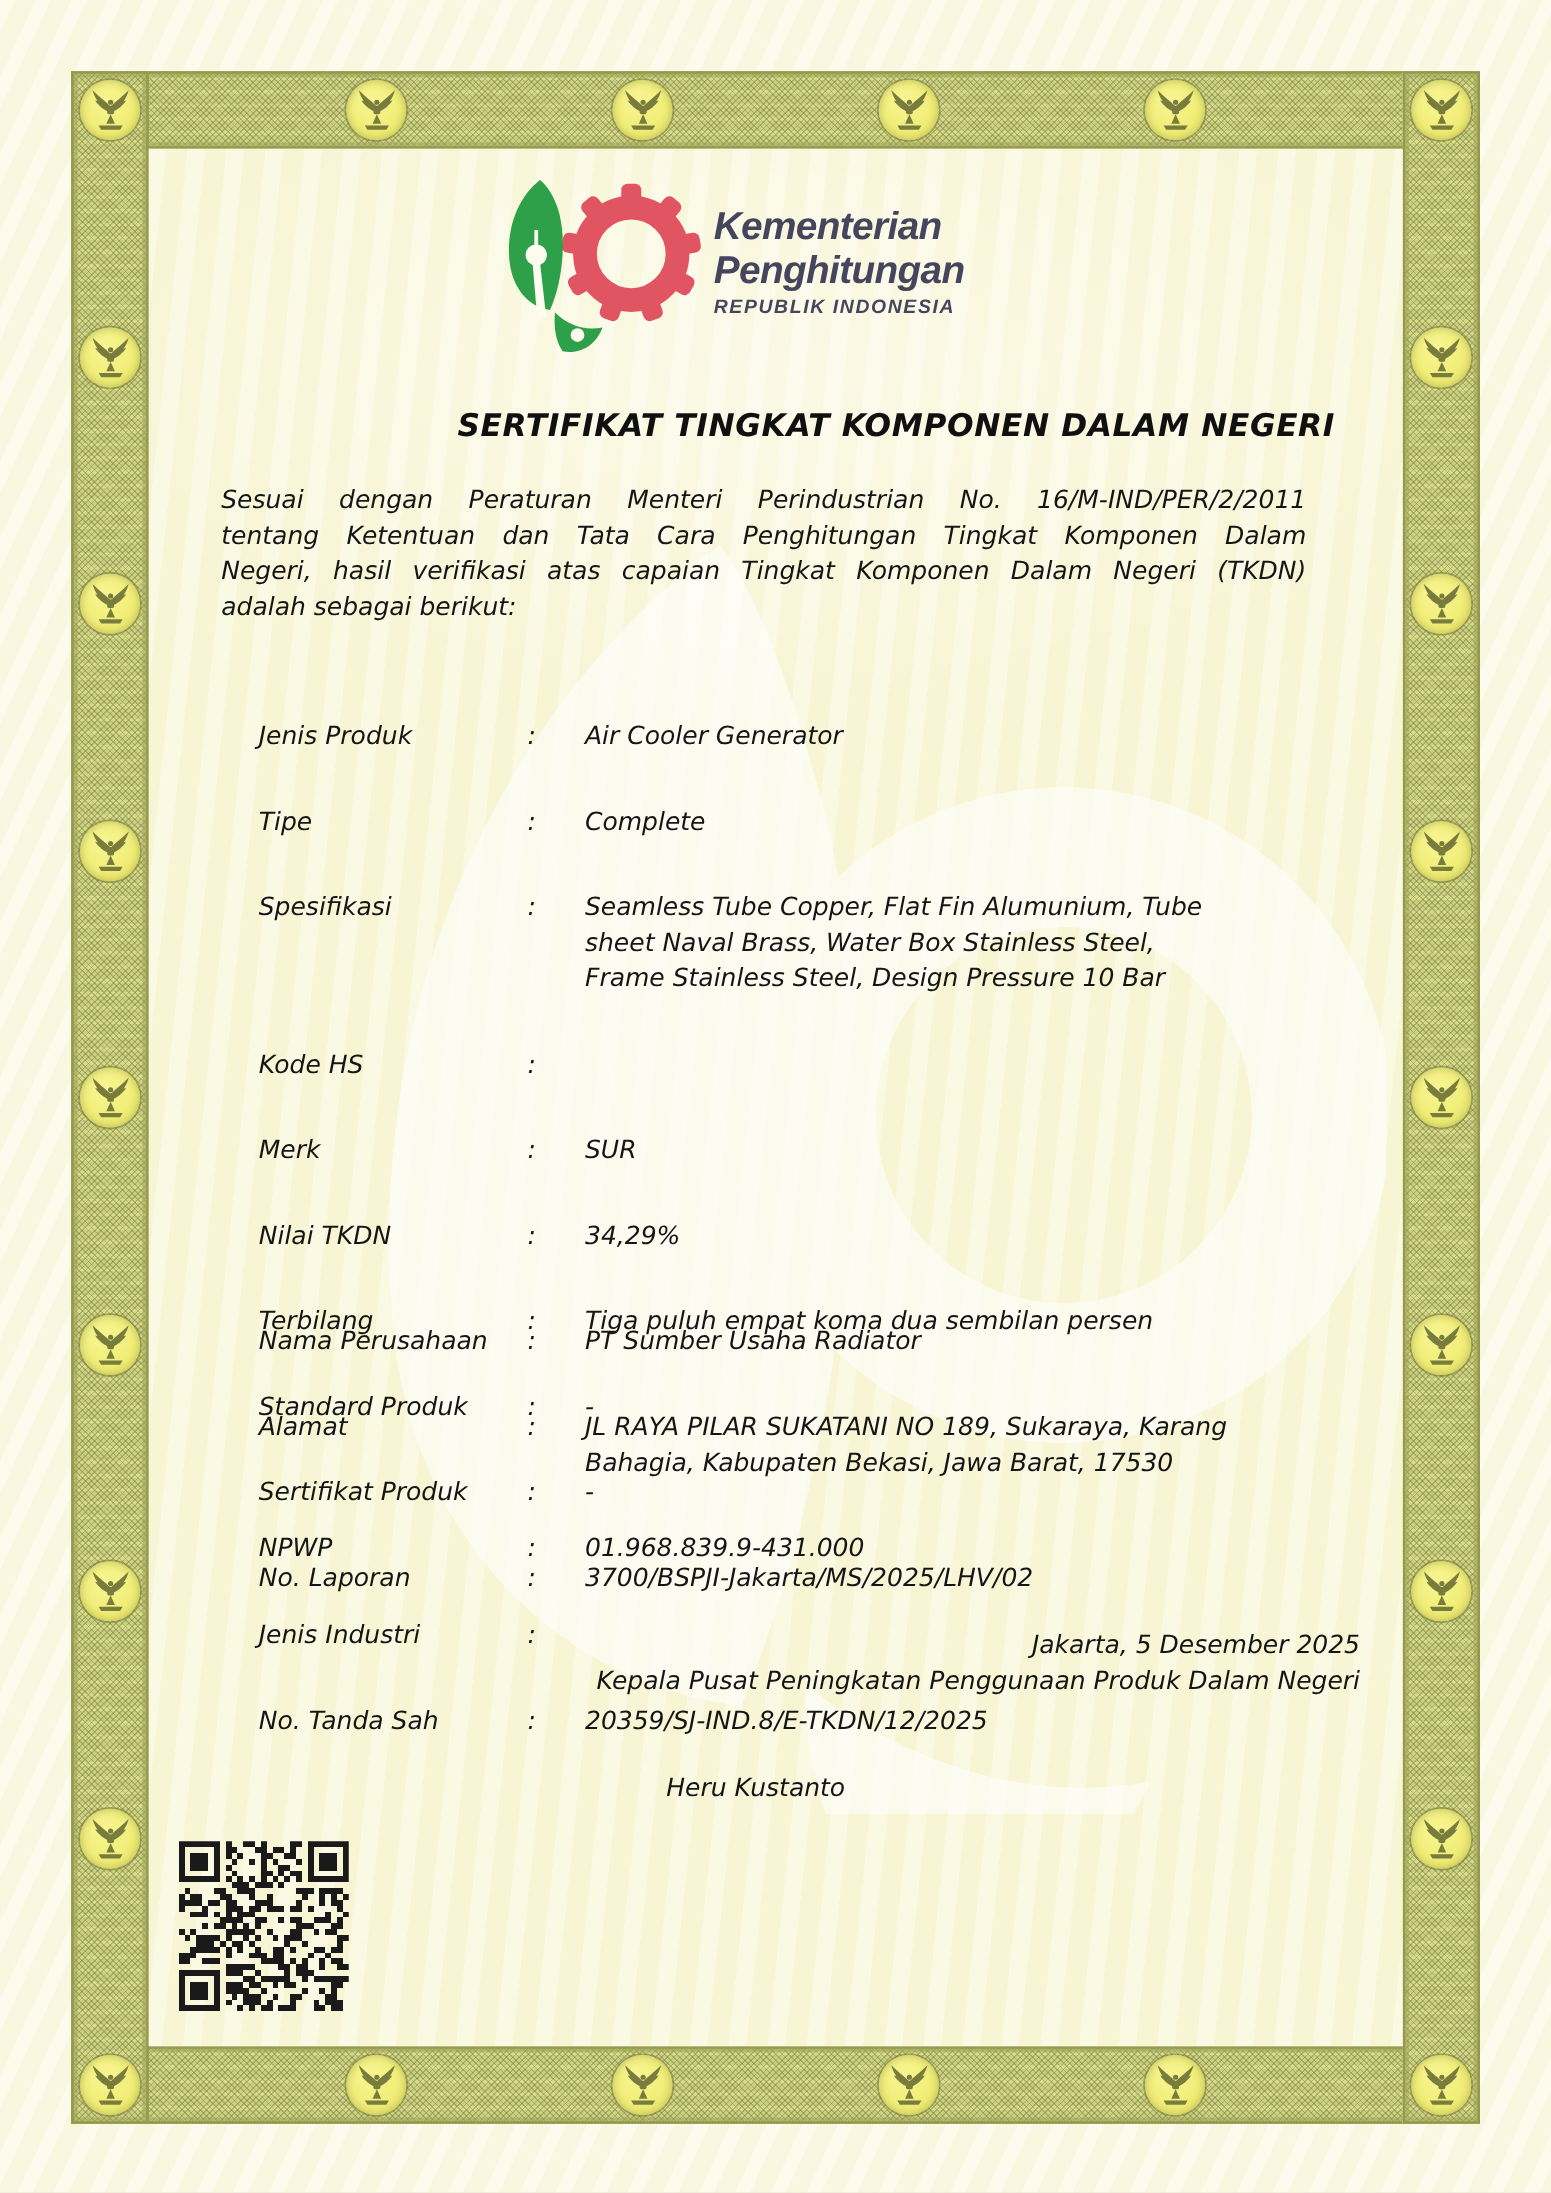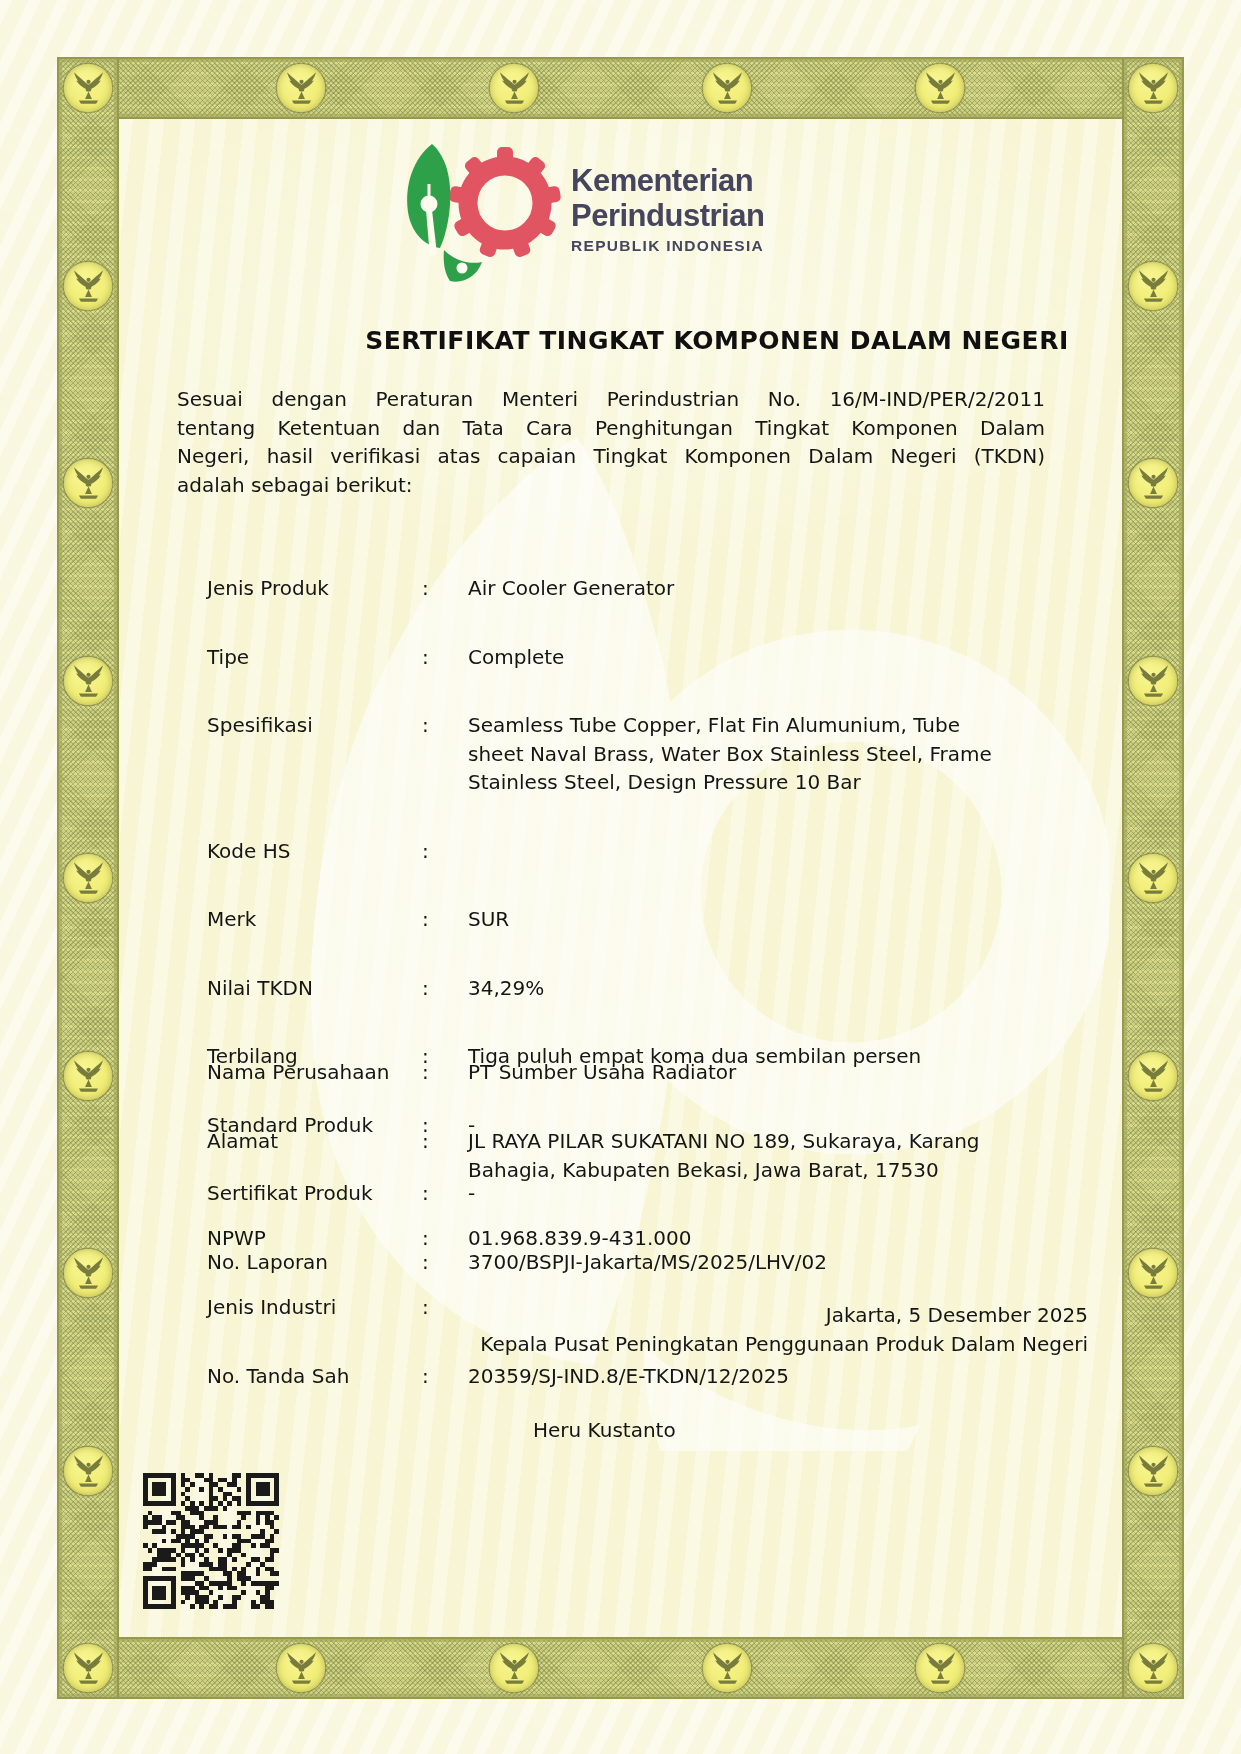--- a/index.html
+++ b/index.html
@@ -2,21 +2,21 @@
 <html><head>
 <meta charset="utf-8">
 <style>
   html,body{margin:0;padding:0;background:#e8e6d6;}
   .page{
     position:relative;width:1241px;height:1754px;margin:0 auto;overflow:hidden;
     background-color:#fbf9e6;
     background-image:
       repeating-linear-gradient(115deg, rgba(255,255,255,.28) 0 11px, rgba(245,242,208,.25) 11px 26px),
       repeating-linear-gradient(25deg, rgba(250,248,220,.2) 0 9px, rgba(255,255,255,0) 9px 24px);
-    font-family:"DejaVu Sans", sans-serif;color:#151515;
+    font-family:"DejaVu Sans", sans-serif;color:#151515;font-style:italic;
   }
   
   .band{
     position:absolute;z-index:1;background-color:#cbd083;
     background-image:
       repeating-linear-gradient(45deg, rgba(104,110,46,.34) 0 1px, rgba(0,0,0,0) 1px 3.5px),
       repeating-linear-gradient(135deg, rgba(104,110,46,.34) 0 1px, rgba(0,0,0,0) 1px 3.5px),
       repeating-linear-gradient(0deg, rgba(244,242,150,.35) 0 3px, rgba(0,0,0,0) 3px 11px);
     box-shadow: inset 0 0 0 2px #95994f, inset 0 0 0 5px rgba(160,164,85,.55);
   }
@@ -244,21 +244,21 @@
       </g>
       <path d="M34 4 C16 18 6 44 10 72 C13 92 26 106 42 108 C52 86 56 50 48 26 C44 15 39 8 34 4 Z" fill="#2ea04a"></path>
       <rect x="29.5" y="44" width="3" height="16" fill="#fdfcee"></rect>
       <circle cx="31" cy="64" r="8.5" fill="#fdfcee"></circle>
       <path d="M28 70 L34 70 L39 114 L32 117 Z" fill="#fdfcee"></path>
       <path d="M46 110 C56 120 70 125 84 122 C79 136 66 144 52 141 C46 132 45 120 46 110 Z" fill="#2ea04a"></path>
       <circle cx="64" cy="128" r="5.5" fill="#fdfcee"></circle>
     </svg>
     <div class="logo-text">
       <div class="logo-line">Kementerian</div>
-      <div class="logo-line">Perindustrian</div>
+      <div class="logo-line">Penghitungan</div>
       <div class="logo-sub">REPUBLIK INDONESIA</div>
     </div>
 
     <div class="title">SERTIFIKAT TINGKAT KOMPONEN DALAM NEGERI</div>
 
     <div class="intro">
       <div class="jline">Sesuai dengan Peraturan Menteri Perindustrian No. 16/M-IND/PER/2/2011</div>
       <div class="jline">tentang Ketentuan dan Tata Cara Penghitungan Tingkat Komponen Dalam</div>
       <div class="jline">Negeri, hasil verifikasi atas capaian Tingkat Komponen Dalam Negeri (TKDN)</div>
       <div>adalah sebagai berikut:</div>

